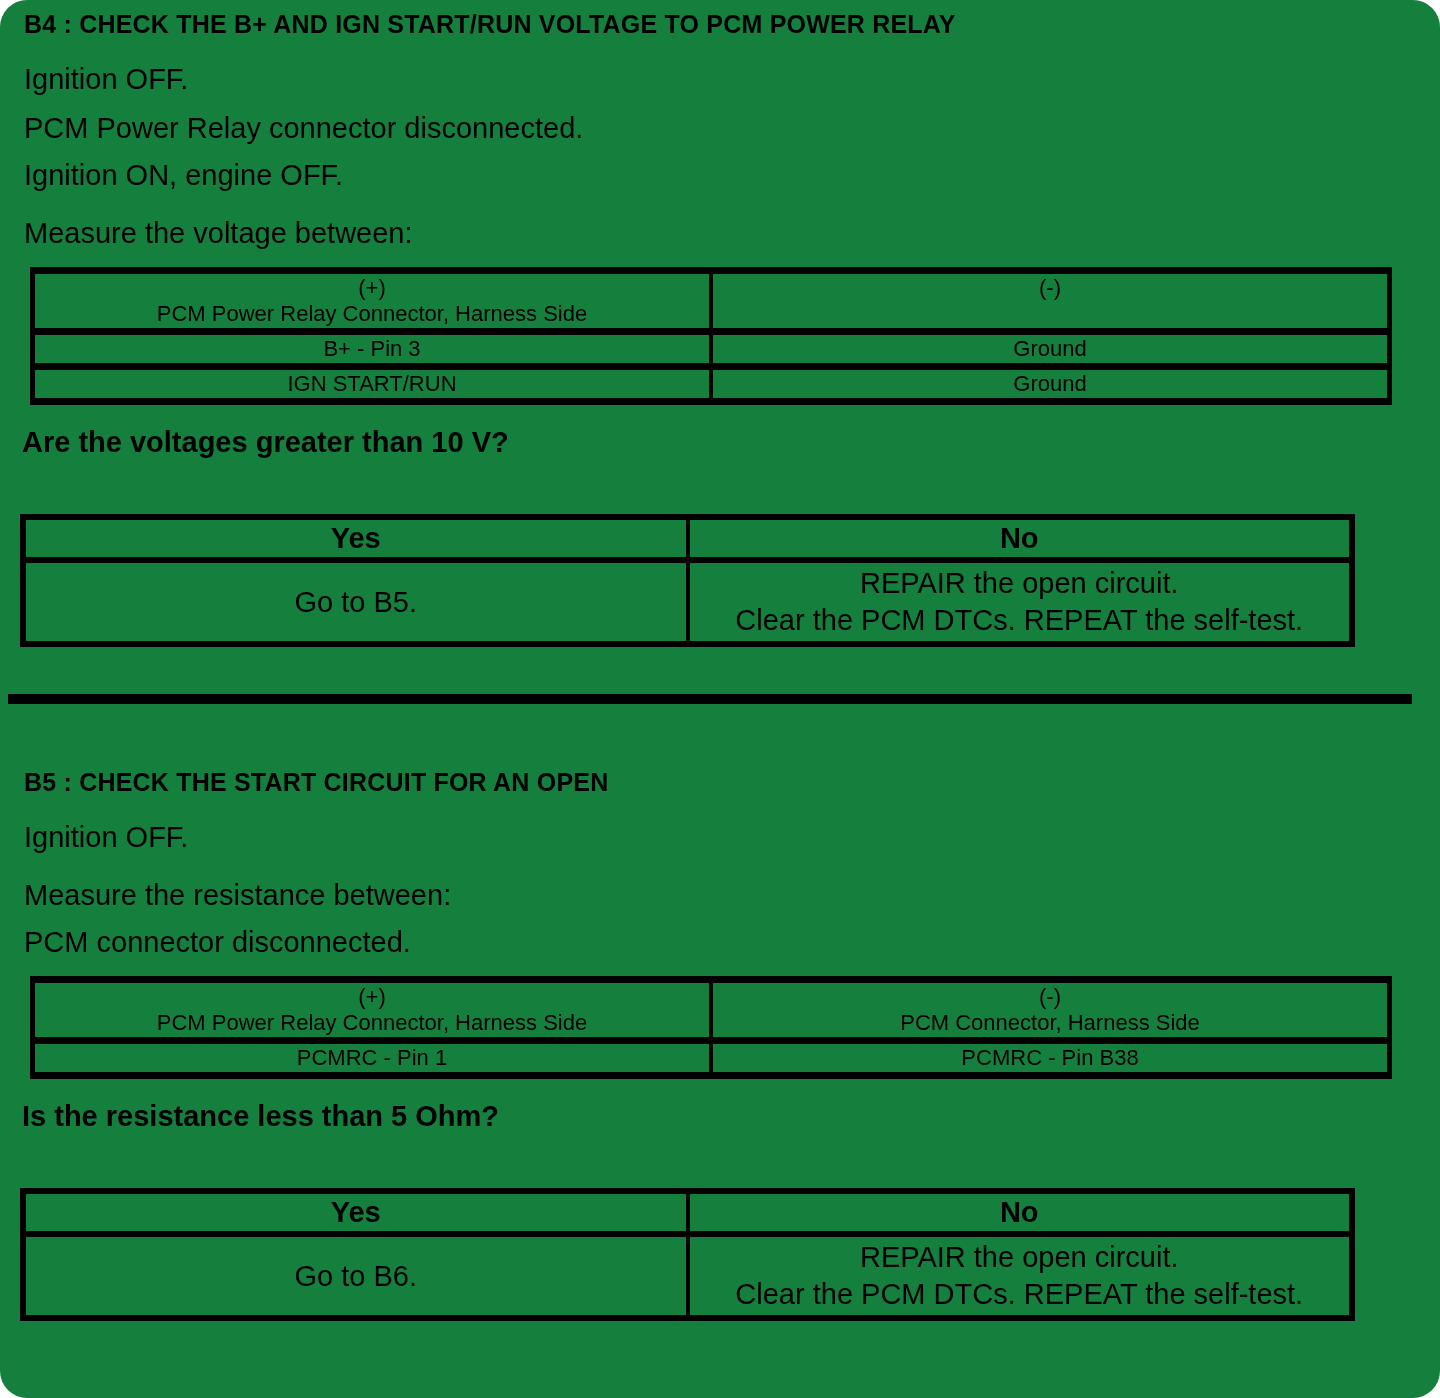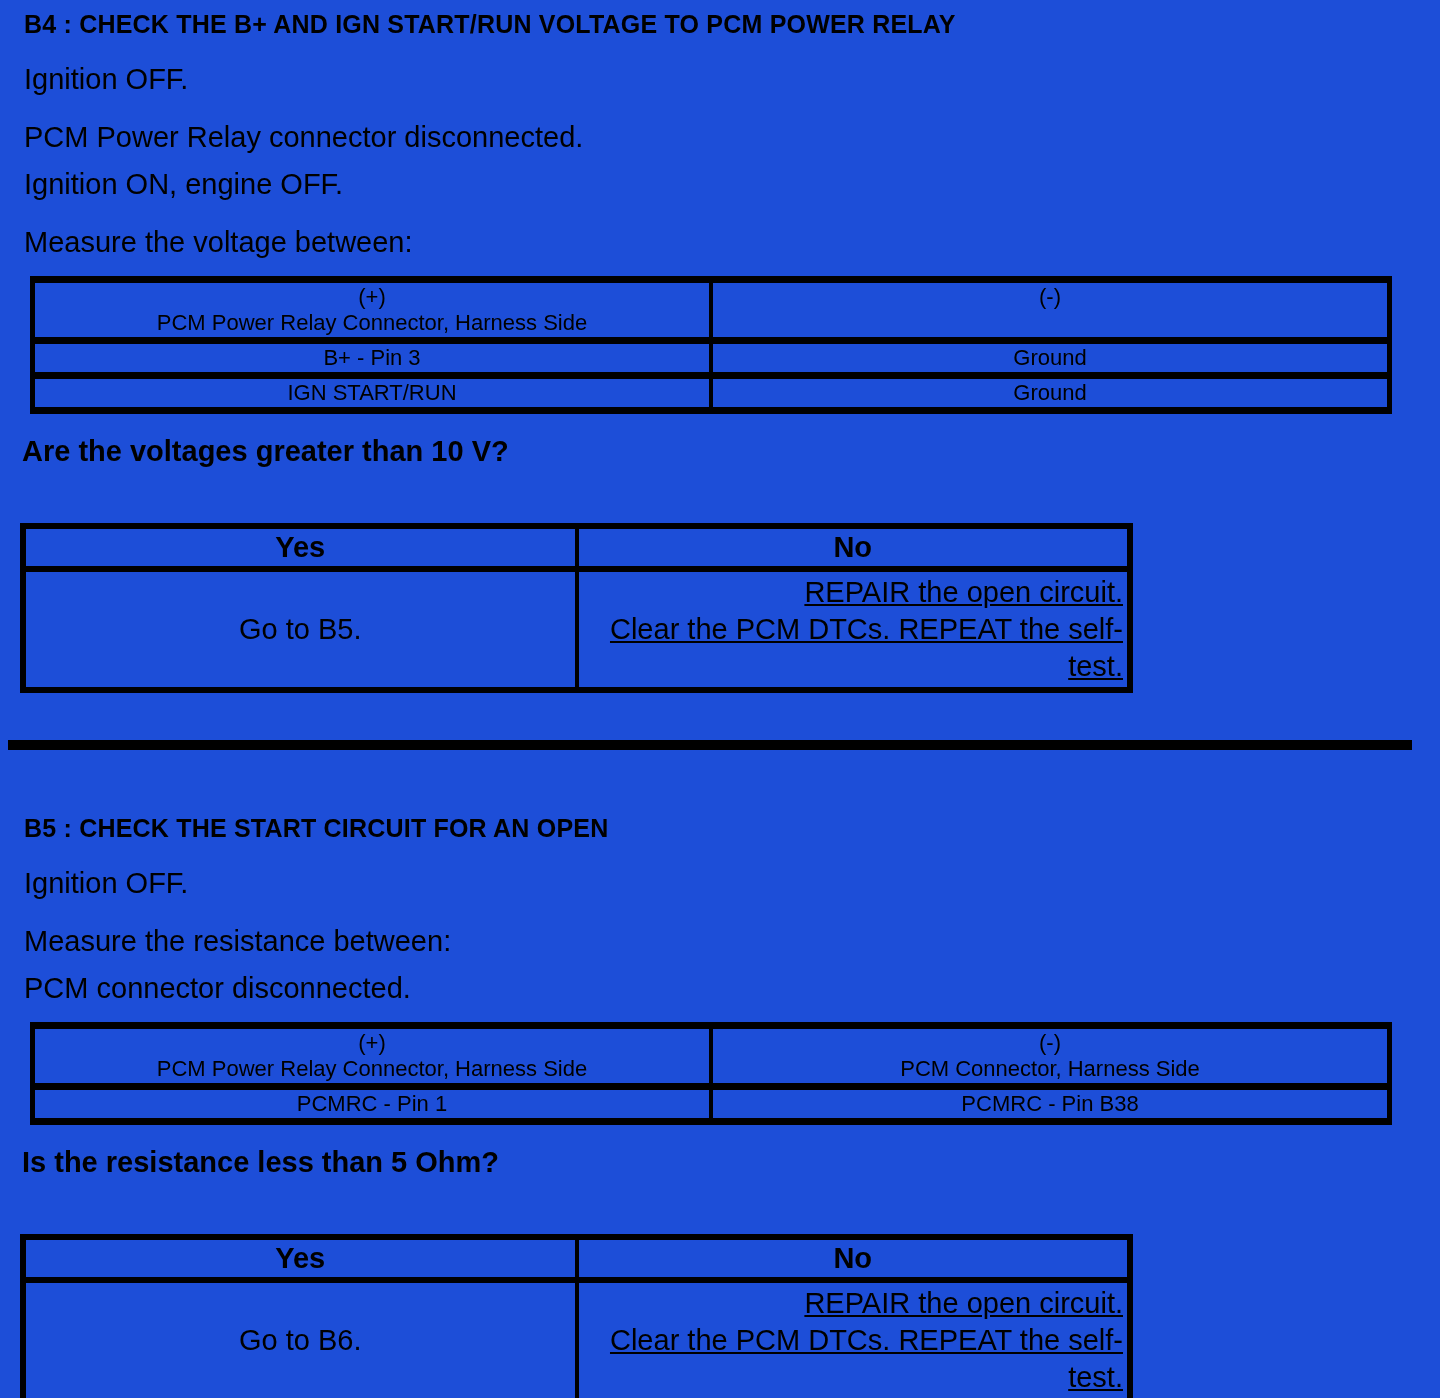--- a/index.html
+++ b/index.html
@@ -6,38 +6,39 @@
     margin: 0;
     padding: 0;
     background: #ffffff;
     color: #000000;
     font-family: "Liberation Sans", sans-serif;
   }
   .page {
     position: relative;
     width: 1440px;
     height: 1398px;
-    background: #1d4ed8;
+    background: #15803d;
     overflow: hidden;
+    border-radius: 27px;
   }
   .step-title {
     margin: 0 0 0 24px;
     font-size: 25px;
     font-weight: bold;
     line-height: 28px;
     letter-spacing: 0.2px;
   }
   .step-title.first { padding-top: 10px; }
   .instruction {
     margin: 0 0 0 24px;
     font-size: 29px;
     line-height: 34px;
   }
   .mt-lg { margin-top: 24px; }
-  .mt-md { margin-top: 24px; }
+  .mt-md { margin-top: 15px; }
   .mt-sm { margin-top: 13px; }
   .question {
     margin: 20px 0 0 22px;
     font-size: 29px;
     font-weight: bold;
     line-height: 34px;
   }
   
   table.measure-table {
     border-collapse: collapse;
@@ -55,21 +56,21 @@
     font-size: 22px;
     line-height: 26px;
     padding: 1px 4px;
   }
   table.measure-table tr.header-row td { vertical-align: top; }
   
   table.decision-table {
     border-collapse: collapse;
     table-layout: fixed;
     margin: 55px 0 0 20px;
-    width: 1113px;
+    width: 1335px;
     border: 6px solid #000;
   }
   table.decision-table th {
     border: 4px solid #000;
     border-top-width: 6px;
     border-bottom-width: 6px;
     font-size: 29px;
     font-weight: bold;
     line-height: 33px;
     padding: 2px;
@@ -79,23 +80,22 @@
     border: 4px solid #000;
     border-top-width: 6px;
     border-bottom-width: 6px;
     font-size: 29px;
     line-height: 37px;
     padding: 2px 4px;
     vertical-align: middle;
   }
   table.decision-table td.yes-action { text-align: center; }
   table.decision-table td.no-action {
-    text-align: right;
+    text-align: center;
     white-space: pre-line;
-    text-decoration: underline;
   }
   .col-half { width: 50%; }
   hr.section-divider {
     border: none;
     background: #000000;
     height: 10px;
     width: 1404px;
     margin: 47px 0 0 8px;
   }
   .b5-title { margin-top: 64px; }

